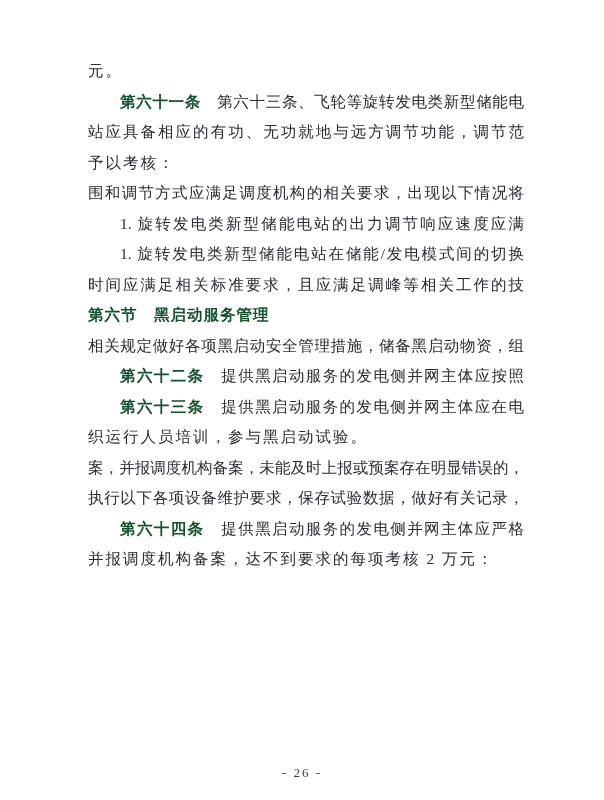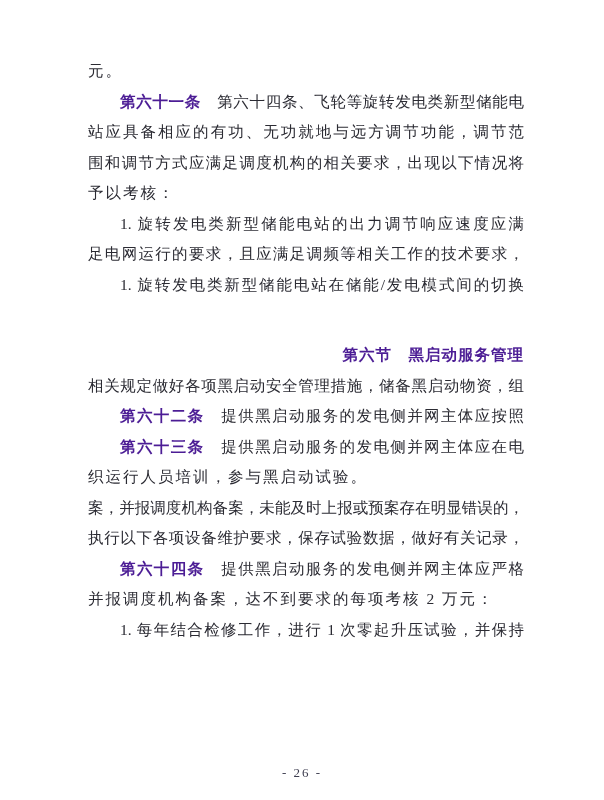--- a/index.html
+++ b/index.html
@@ -23,51 +23,50 @@
     line-height: 30.5px;
     font-size: 15.5px;
     overflow: hidden;
   }
   .line.left   { text-align: left; letter-spacing: 2px; }
   .line.justify{
     text-align: justify;
     text-align-last: justify;
     -moz-text-align-last: justify;
   }
-  .line.center { text-align: right; letter-spacing: 1px; margin-top: 40px; }
+  .line.center { text-align: left; letter-spacing: 1px; }
   .line.indent { text-indent: 32px; }
-  .seg-bold { font-weight: bold; color: #4c1d95; }
+  .seg-bold { font-weight: bold; color: #14532d; }
   .page-footer {
     position: absolute;
     left: 0;
     top: 765px;
     width: 100%;
     text-align: center;
     font-size: 13px;
     letter-spacing: 2px;
     color: #3d3d4f;
   }
 </style>
 </head>
 <body style="background: rgb(255, 255, 255); color: rgb(43, 43, 51);">
 
 <div class="doc-body">
     <div class="line left"><span>元。</span></div>
-    <div class="line justify indent"><span class="seg-bold">第六十一条</span><span>　第六十四条、飞轮等旋转发电类新型储能电</span></div>
+    <div class="line justify indent"><span class="seg-bold">第六十一条</span><span>　第六十三条、飞轮等旋转发电类新型储能电</span></div>
     <div class="line justify"><span>站应具备相应的有功、无功就地与远方调节功能，调节范</span></div>
+    <div class="line left"><span>予以考核：</span></div>
     <div class="line justify"><span>围和调节方式应满足调度机构的相关要求，出现以下情况将</span></div>
-    <div class="line left"><span>予以考核：</span></div>
     <div class="line justify indent"><span>1. 旋转发电类新型储能电站的出力调节响应速度应满</span></div>
-    <div class="line justify"><span>足电网运行的要求，且应满足调频等相关工作的技术要求，</span></div>
     <div class="line justify indent"><span>1. 旋转发电类新型储能电站在储能/发电模式间的切换</span></div>
+    <div class="line justify"><span>时间应满足相关标准要求，且应满足调峰等相关工作的技</span></div>
     <div class="line center"><span class="seg-bold">第六节　黑启动服务管理</span></div>
     <div class="line justify"><span>相关规定做好各项黑启动安全管理措施，储备黑启动物资，组</span></div>
     <div class="line justify indent"><span class="seg-bold">第六十二条</span><span>　提供黑启动服务的发电侧并网主体应按照</span></div>
     <div class="line justify indent"><span class="seg-bold">第六十三条</span><span>　提供黑启动服务的发电侧并网主体应在电</span></div>
     <div class="line left"><span>织运行人员培训，参与黑启动试验。</span></div>
     <div class="line justify"><span>案，并报调度机构备案，未能及时上报或预案存在明显错误的，</span></div>
     <div class="line justify"><span>执行以下各项设备维护要求，保存试验数据，做好有关记录，</span></div>
     <div class="line justify indent"><span class="seg-bold">第六十四条</span><span>　提供黑启动服务的发电侧并网主体应严格</span></div>
     <div class="line left"><span>并报调度机构备案，达不到要求的每项考核 2 万元：</span></div>
-    <div class="line justify indent"><span>1. 每年结合检修工作，进行 1 次零起升压试验，并保持</span></div>
   </div>
 
 <div class="page-footer">- 26 -</div>
 
 </body></html>

